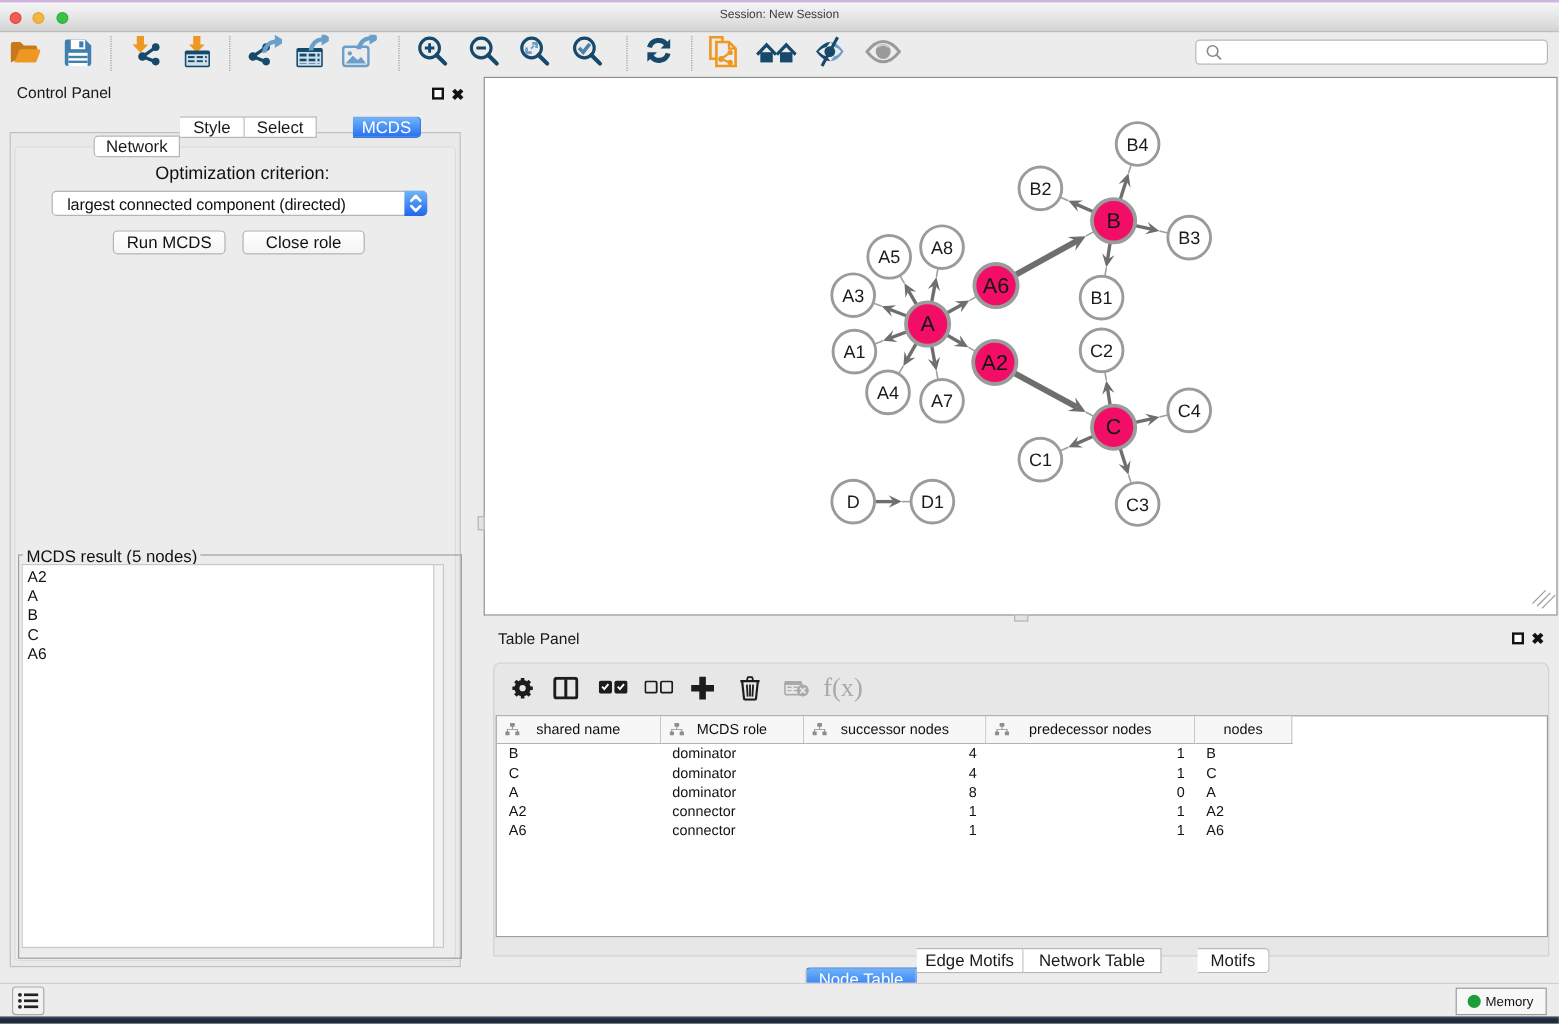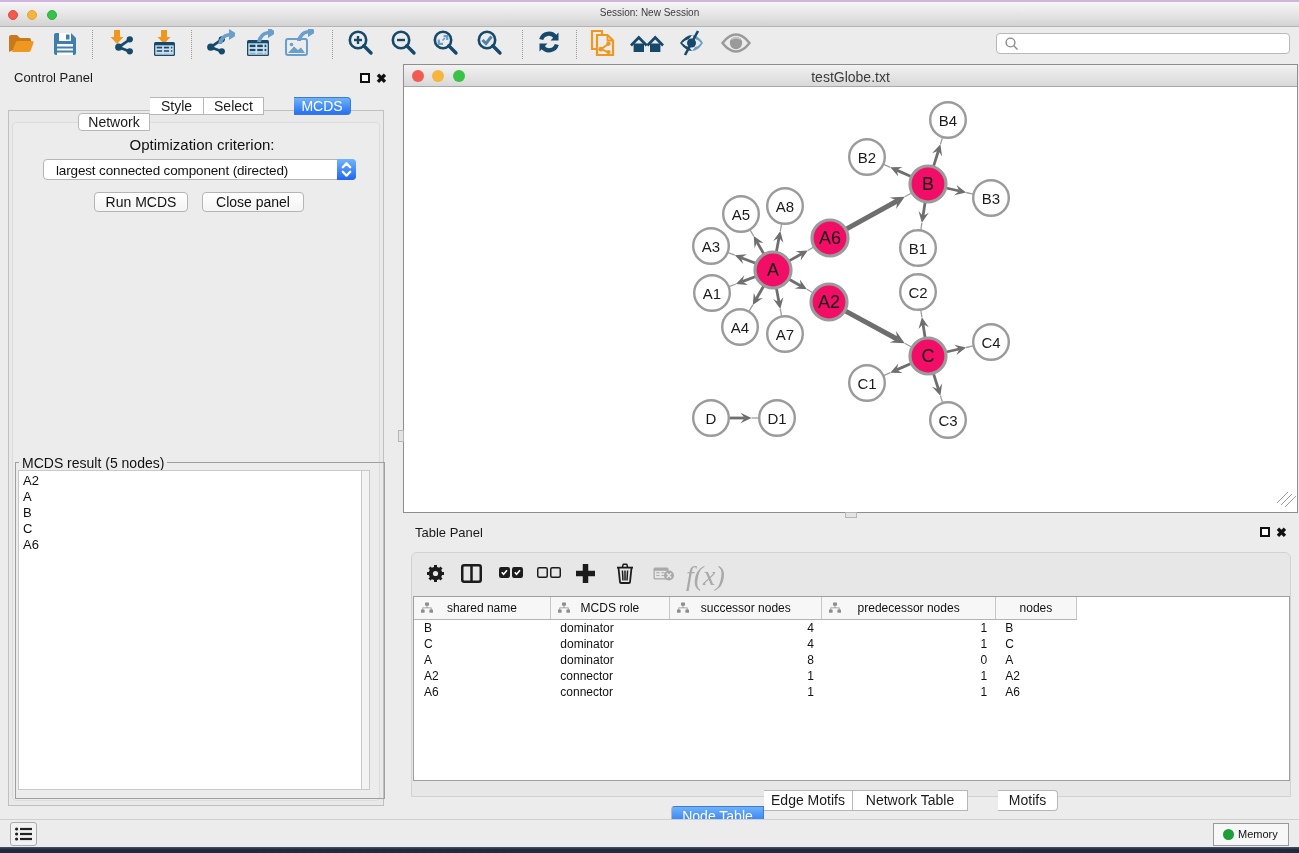--- a/index.html
+++ b/index.html
@@ -239,33 +239,27 @@
 <div id="dropdown" class="abs">
   <div class="txt">largest connected component (directed)</div>
   <div class="step">
       <svg width="19" height="21" viewBox="0 0 19 21" style="position:absolute;left:0;top:0">
         <path d="M5.8 8.2 L9.5 4.4 L13.2 8.2" fill="none" stroke="#fff" stroke-width="2.3" stroke-linecap="round" stroke-linejoin="round"></path>
         <path d="M5.8 12.8 L9.5 16.6 L13.2 12.8" fill="none" stroke="#fff" stroke-width="2.3" stroke-linecap="round" stroke-linejoin="round"></path>
       </svg>
     </div>
 </div>
 <div class="btn" style="left:94px;top:192px;width:94px;">Run MCDS</div>
-<div class="btn" style="left:202px;top:192px;width:102px;">Close panel</div>
+<div class="btn" style="left:202px;top:192px;width:102px;">Close role</div>
 <div id="grp" class="abs"></div>
 <div id="grp-label" class="abs">MCDS result (5 nodes)</div>
 <div id="grp-list" class="abs">A2<br>A<br>B<br>C<br>A6</div>
 <div id="grp-scroll" class="abs"></div>
 
 <div id="netwin" class="abs">
-  <div id="netbar">
-    <div class="tl" style="left:8px;background:#f25a52;"></div>
-    <div class="tl" style="left:28px;background:#f6b53c;"></div>
-    <div class="tl" style="left:49px;background:#39c148;"></div>
-    <div id="nettitle">testGlobe.txt</div>
-  </div>
   <svg width="893" height="425" style="position:absolute;left:0;top:22px;transform:translateZ(0);">
   <line x1="351.7" y1="189.5" x2="338.2" y2="194.6" stroke="#6e6e6e" stroke-width="2.8"></line>
       <line x1="331.9" y1="197.0" x2="325.0" y2="199.6" stroke="#9d9d9d" stroke-width="1.3"></line>
       <polygon points="331.9,197.0 340.3,188.3 338.2,194.6 344.0,198.0" fill="#6e6e6e"></polygon>
       <line x1="351.7" y1="176.3" x2="337.1" y2="170.7" stroke="#6e6e6e" stroke-width="2.8"></line>
       <line x1="330.8" y1="168.2" x2="324.0" y2="165.6" stroke="#9d9d9d" stroke-width="1.3"></line>
       <polygon points="330.8,168.2 342.9,167.3 337.1,170.7 339.2,177.0" fill="#6e6e6e"></polygon>
       <line x1="359.7" y1="199.0" x2="352.2" y2="212.0" stroke="#6e6e6e" stroke-width="2.8"></line>
       <line x1="348.8" y1="217.9" x2="345.1" y2="224.2" stroke="#9d9d9d" stroke-width="1.3"></line>
       <polygon points="348.8,217.9 349.8,205.8 352.2,212.0 358.8,211.0" fill="#6e6e6e"></polygon>
@@ -428,21 +422,21 @@
     <svg style="position:absolute;left:242px;top:15px" width="22" height="14" viewBox="0 0 22 14">
       <rect x="0.5" y="0.5" width="15" height="12" rx="1.5" fill="#a9a9a9"></rect>
       <rect x="2.5" y="6.266666666666666" width="11" height="1.8" fill="#e7e7e7"></rect>
       <rect x="2.5" y="8.933333333333332" width="11" height="1.8" fill="#e7e7e7"></rect>
       <rect x="6.6" y="4.5" width="1.8" height="6" fill="#e7e7e7"></rect>
       <rect x="11.6" y="4.5" width="1.8" height="6" fill="#e7e7e7"></rect>
       <rect x="2.5" y="4.5" width="11" height="6" fill="none" stroke="#e7e7e7" stroke-width="1.4"></rect>
       <circle cx="16" cy="8.5" r="5" fill="#a9a9a9"></circle>
       <path d="M13.8 6.3 L18.2 10.7 M18.2 6.3 L13.8 10.7" stroke="#e7e7e7" stroke-width="1.5"></path>
     </svg>
-    <div style="position:absolute;left:275px;top:8px;width:46px;font-family:'Liberation Serif',serif;font-style:italic;font-size:28px;color:#a9a9a9;">f(x)</div>
+    <div style="position:absolute;left:275px;top:8px;width:46px;font-family:'Liberation Serif',serif;font-size:22px;color:#a9a9a9;">f(x)</div>
   </div>
 <div id="tbl-wrap" class="abs">
   <table id="tbl">
   <colgroup>
         <col style="width:136px">
         <col style="width:119px">
         <col style="width:152px">
         <col style="width:173px">
         <col style="width:81px">
       </colgroup>

